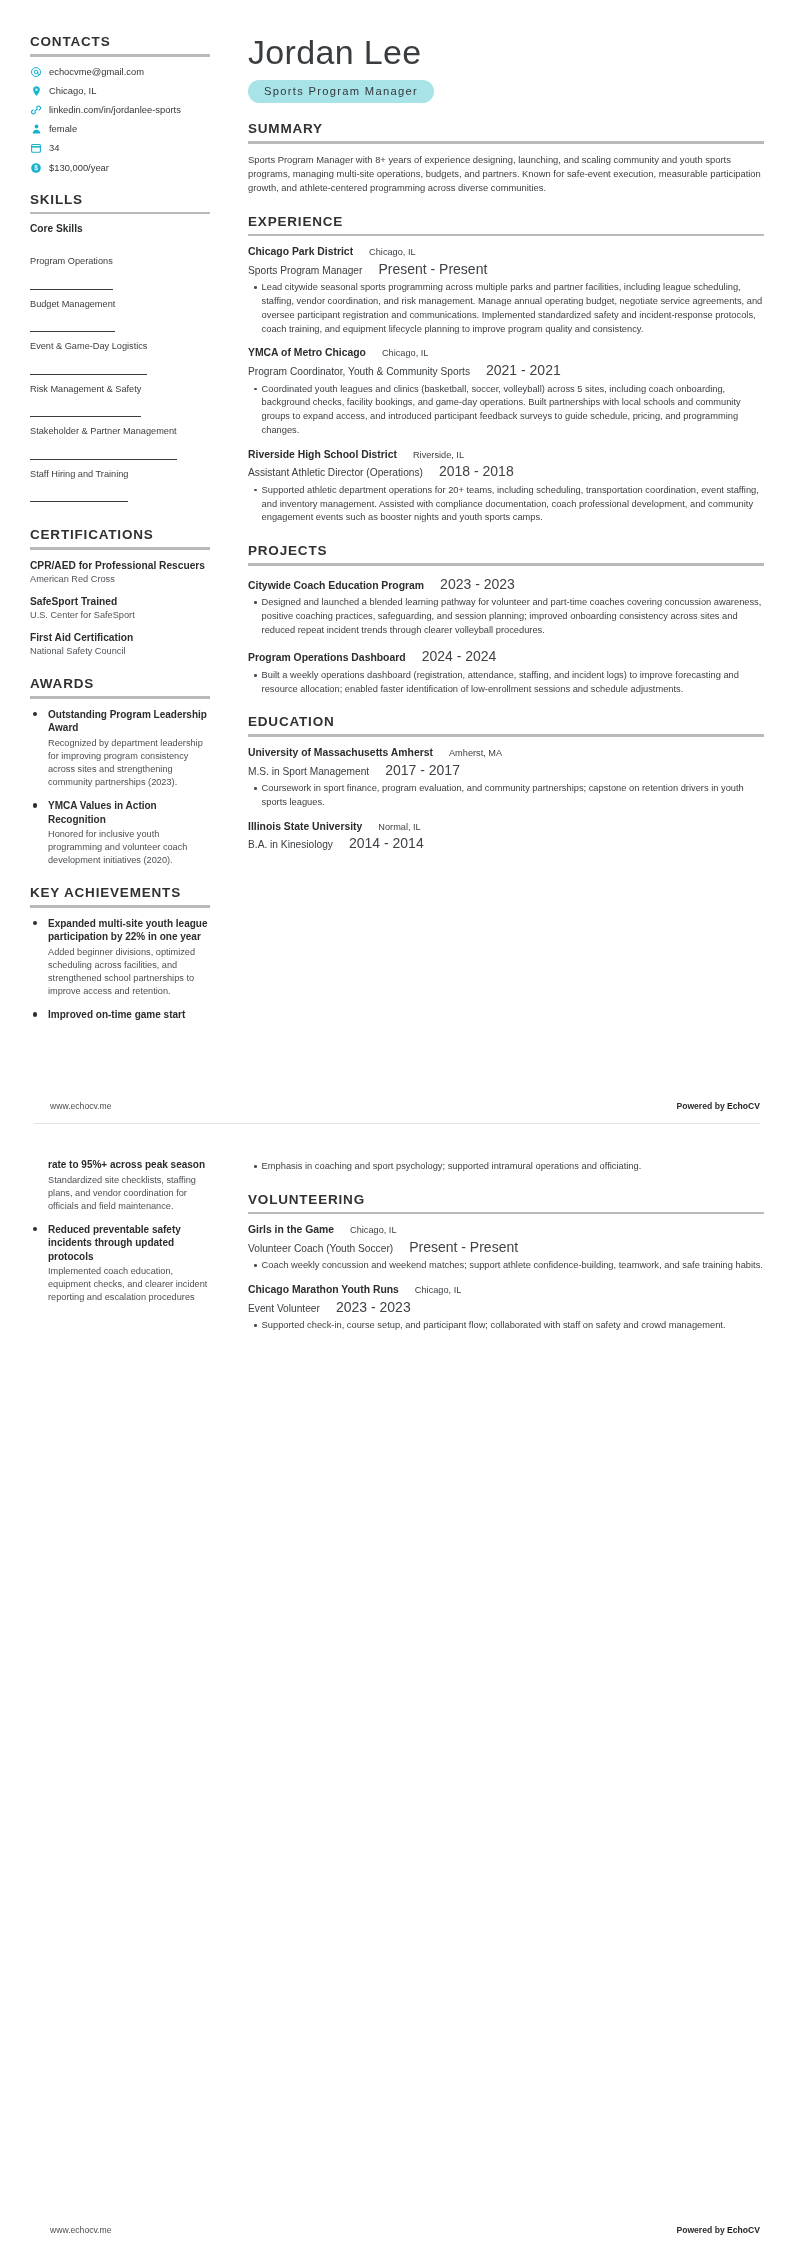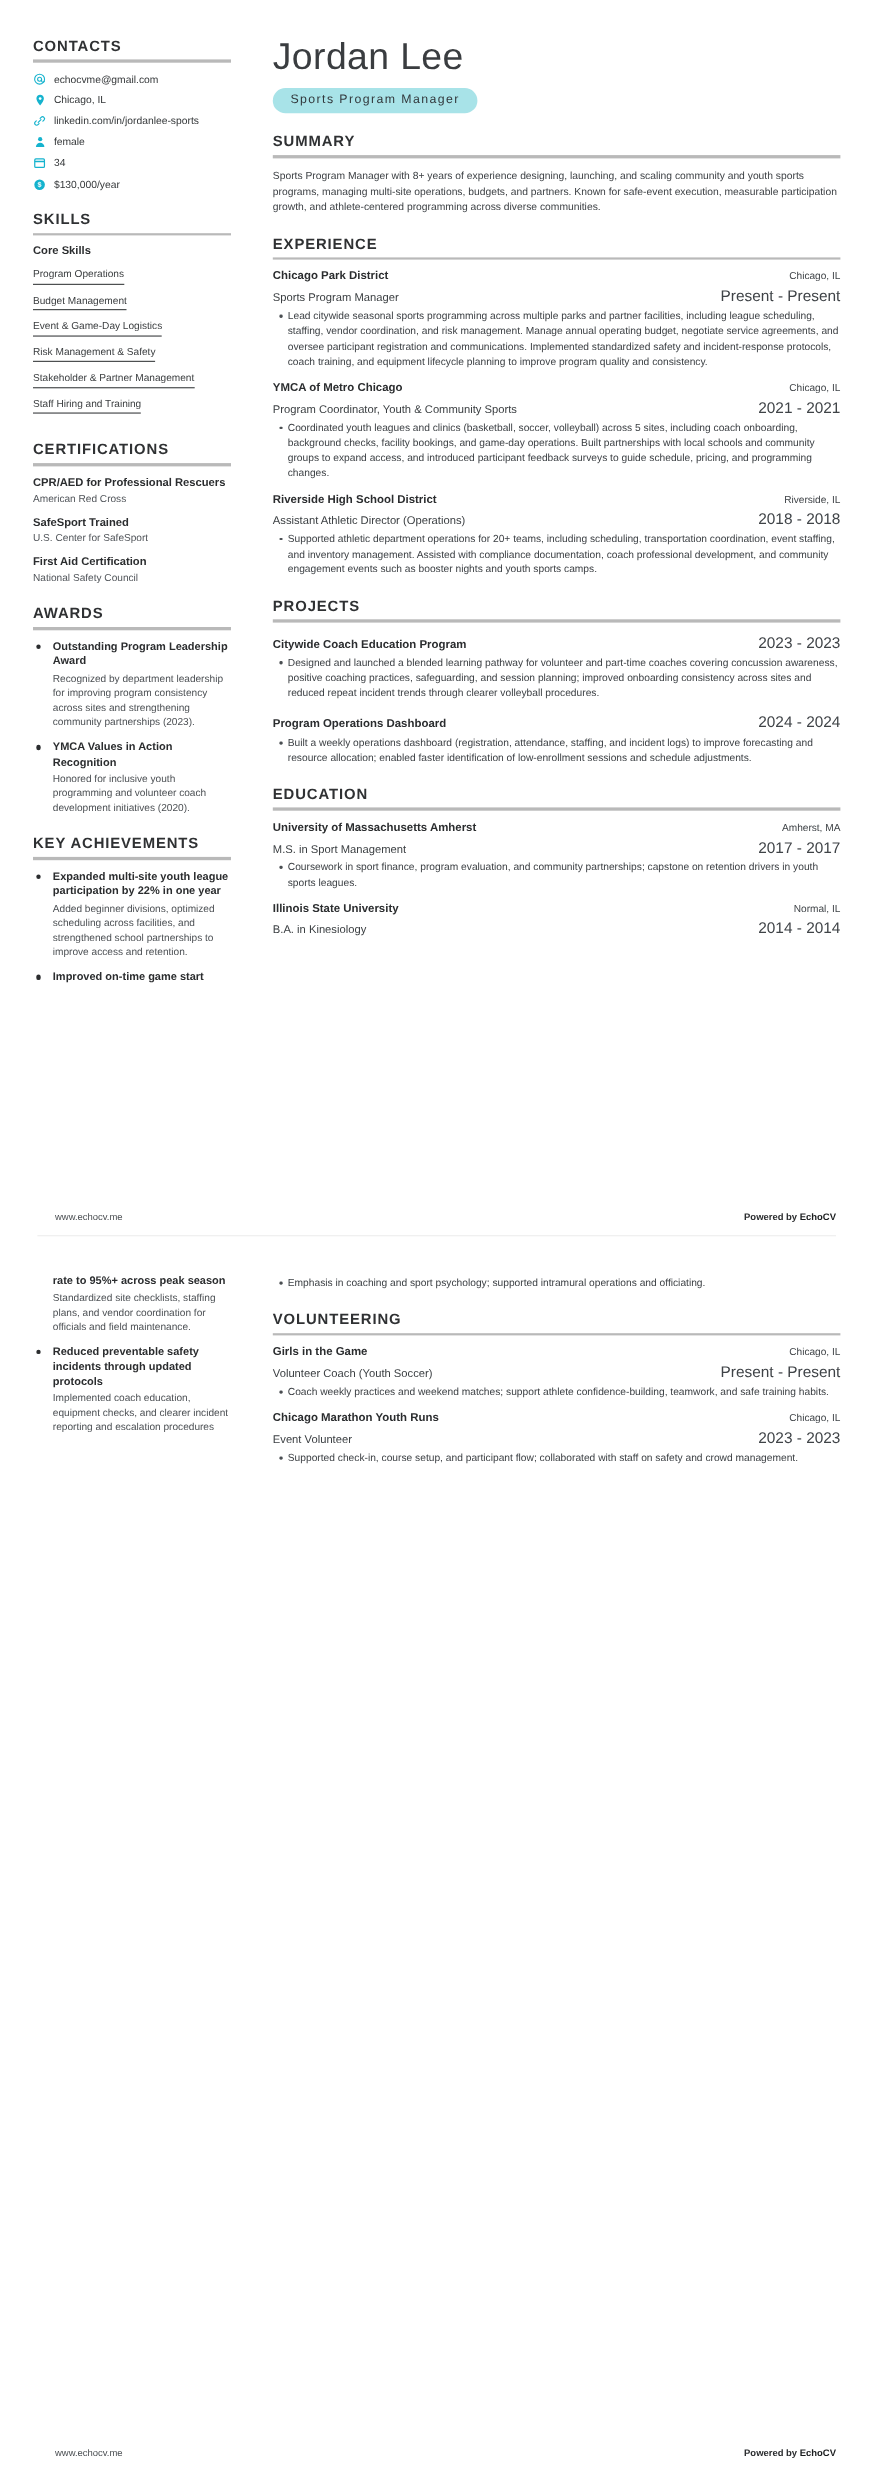--- a/index.html
+++ b/index.html
@@ -67,31 +67,31 @@
     justify-content: center;
     color: #15b3ce;
   }
   .cicon svg { display: block; }
 
   
   .skill-group-title {
     font-size: 10.2px;
     font-weight: bold;
     color: #2b2d2f;
-    margin-bottom: 8px;
+    margin-bottom: 20px;
   }
   .skill-list {
     display: flex;
     flex-wrap: wrap;
     gap: 0 12px;
   }
   .skill-chip {
     font-size: 9.2px;
     color: #3a3d3f;
-    padding: 2px 0 2px 0;
+    padding: 2px 0 21px 0;
     border-bottom: 1px solid #3a3d3f;
     margin-bottom: 7px;
     white-space: nowrap;
     line-height: 1.25;
   }
 
   
   .cert { margin-bottom: 9px; }
   .cert-name {
     font-size: 10.2px;
@@ -165,21 +165,21 @@
     font-size: 9.4px;
     line-height: 1.52;
     color: #3d4145;
     text-align: left;
   }
 
   
   .entry { margin-bottom: 10px; }
   .entry-row {
     display: flex;
-    justify-content: space-between;
+    justify-content: flex-start;
     align-items: baseline;
     gap: 16px;
   }
   .entry-org {
     font-size: 10.4px;
     font-weight: bold;
     color: #2b2d2f;
     line-height: 1.4;
   }
   .entry-loc {
@@ -611,21 +611,21 @@
           </div>
           <div class="entry-row">
             <div class="entry-role">Volunteer Coach (Youth Soccer)</div>
             <div class="entry-dates">Present - Present</div>
           </div>
           <div class="entry-bullets">
             <div class="ebul">
               <span class="ebul-dot">
                   <i></i>
                 </span>
-              <span>Coach weekly practices and weekend matches; support athlete confidence-building, teamwork, and safe training habits.</span>
+              <span>Coach weekly concussion and weekend matches; support athlete confidence-building, teamwork, and safe training habits.</span>
             </div>
           </div>
         </div>
 
         <div class="entry">
           <div class="entry-row">
             <div class="entry-org">Chicago Marathon Youth Runs</div>
             <div class="entry-loc">Chicago, IL</div>
           </div>
           <div class="entry-row">

